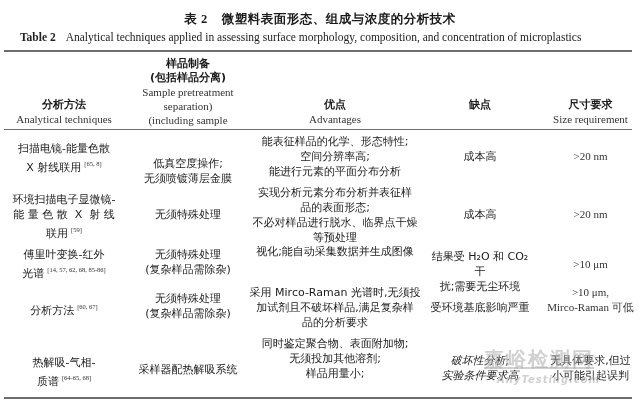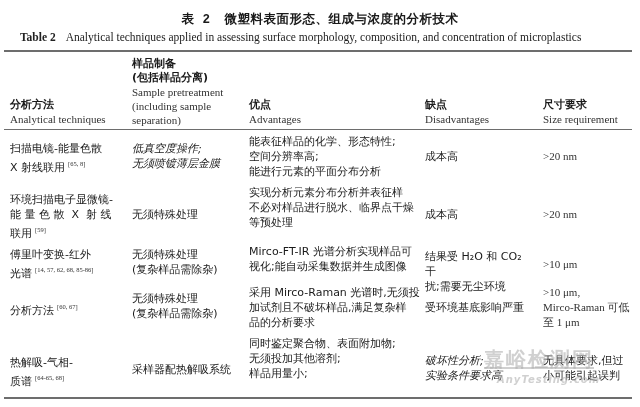--- a/index.html
+++ b/index.html
@@ -4,32 +4,32 @@
 <style>
   html, body { margin: 0; padding: 0; background: #ffffff; }
   body {
     width: 640px; height: 407px; overflow: hidden; position: relative;
     font-family: "DejaVu Sans", sans-serif; color: #1a1a1a;
   }
   .cap-cn {
     position: absolute; top: 11px; left: 0; width: 640px; text-align: center;
     font-size: 12.5px; font-weight: bold; letter-spacing: 0.5px;
   }
-  .cap-cn .num { margin-right: 14px; font-family: Liberation Mono, monospace; }
+  .cap-cn .num { margin-right: 14px; font-family: Liberation Serif, serif; }
   .cap-en {
     position: absolute; top: 31px; left: 20px; width: 620px;
     font-family: "Liberation Serif", serif; font-size: 11.5px; color: #222;
     white-space: nowrap;
   }
   .cap-en b { margin-right: 10px; }
   .rule-top { position: absolute; left: 4px; width: 628px; top: 50px; height: 2px; background: #6d6d6d; }
   .rule-mid { position: absolute; left: 4px; width: 628px; top: 129px; height: 1px; background: #6d6d6d; }
   .rule-bot { position: absolute; left: 4px; width: 628px; top: 397px; height: 2px; background: #6d6d6d; }
 
-  .cell { position: absolute; font-size: 11px; line-height: 15px; }
+  .cell { position: absolute; font-size: 11px; line-height: 15px; text-align: center; }
   .en { font-family: "Liberation Serif", serif; font-size: 11px; color: #333; }
   .cn { font-size: 11px; }
   sup.ref { font-family: "Liberation Serif", serif; font-size: 6.5px; vertical-align: 5px; margin-left: 3px; color: #333; }
 
   .c1 { left: 10px; width: 108px; }
   .c2 { left: 132px; width: 112px; }
   .c3 { left: 249px; width: 172px; }
   .c4 { left: 425px; width: 110px; }
   .c5 { left: 543px; width: 95px; }
 
@@ -53,44 +53,43 @@
 <div class="rule-top"></div>
 
 <div class="cell c1" style="top:97px;">
   <div class="cn" style="font-weight:bold;">分析方法</div>
   <div class="en">Analytical techniques</div>
 </div>
 <div class="cell c2" style="top:57px; line-height:14px;">
   <div class="cn" style="font-weight:bold;">样品制备</div>
   <div class="cn" style="font-weight:bold;">(包括样品分离)</div>
   <div class="en">Sample pretreatment</div>
+  <div class="en">separation)</div>
   <div class="en">(including sample</div>
-  <div class="en">separation)</div>
 </div>
 <div class="cell c3" style="top:97px;">
   <div class="cn" style="font-weight:bold;">优点</div>
   <div class="en">Advantages</div>
 </div>
 <div class="cell c4" style="top:97px;">
   <div class="cn" style="font-weight:bold;">缺点</div>
-  <div class="en">Disadvantages</div>
 </div>
 <div class="cell c5" style="top:97px;">
   <div class="cn" style="font-weight:bold;">尺寸要求</div>
   <div class="en">Size requirement</div>
 </div>
 
 <div class="rule-mid"></div>
 
 <div>
   <div class="cell c1" style="top:141px;">
     <div>扫描电镜-能量色散</div>
     <div><span>X 射线联用</span><sup class="ref">[65, 8]</sup></div>
   </div>
-  <div class="cell c2" style="top:141px;font-style:italic;">
+  <div class="cell c2" style="top:156px;">
     <div>低真空度操作;</div>
     <div>无须喷镀薄层金膜</div>
   </div>
   <div class="cell c3" style="top:134px;">
     <div>能表征样品的化学、形态特性;</div>
     <div>空间分辨率高;</div>
     <div>能进行元素的平面分布分析</div>
   </div>
   <div class="cell c4" style="top:149px;">
     <div>成本高</div>
@@ -104,20 +103,21 @@
   <div class="cell c1" style="top:192px;">
     <div>环境扫描电子显微镜-</div>
     <div style="white-space:pre;">能 量 色 散  X  射 线</div>
     <div><span>联用</span><sup class="ref">[59]</sup></div>
   </div>
   <div class="cell c2" style="top:207px;">
     <div>无须特殊处理</div>
   </div>
   <div class="cell c3" style="top:185px;">
     <div>实现分析元素分布分析并表征样</div>
+    <div>品的表面形态;</div>
     <div>不必对样品进行脱水、临界点干燥</div>
     <div>等预处理</div>
   </div>
   <div class="cell c4" style="top:207px;">
     <div>成本高</div>
   </div>
   <div class="cell c5 en" style="top:207px;">
     <div>&gt;20 nm</div>
   </div>
 </div>
@@ -125,21 +125,20 @@
 <div>
   <div class="cell c1" style="top:247px;">
     <div>傅里叶变换-红外</div>
     <div><span>光谱</span><sup class="ref">[14, 57, 62, 68, 85-86]</sup></div>
   </div>
   <div class="cell c2" style="top:247px;">
     <div>无须特殊处理</div>
     <div>(复杂样品需除杂)</div>
   </div>
   <div class="cell c3" style="top:244px;">
-    <div>Mirco-FT-IR 光谱分析实现样品可</div>
     <div>视化;能自动采集数据并生成图像</div>
   </div>
   <div class="cell c4" style="top:249px;">
     <div>结果受 H₂O 和 CO₂ 干</div>
     <div>扰;需要无尘环境</div>
   </div>
   <div class="cell c5 en" style="top:257px;">
     <div>&gt;10 μm</div>
   </div>
 </div>
@@ -156,21 +155,20 @@
     <div>采用 Mirco-Raman 光谱时,无须投</div>
     <div>加试剂且不破坏样品,满足复杂样</div>
     <div>品的分析要求</div>
   </div>
   <div class="cell c4" style="top:300px;">
     <div>受环境基底影响严重</div>
   </div>
   <div class="cell c5" style="top:285px;">
     <div class="en">&gt;10 μm,</div>
     <div class="en">Mirco-Raman 可低</div>
-    <div class="en">至 1 μm</div>
   </div>
 </div>
 
 <div>
   <div class="cell c1" style="top:355px;">
     <div>热解吸-气相-</div>
     <div><span>质谱</span><sup class="ref">[64-65, 68]</sup></div>
   </div>
   <div class="cell c2" style="top:362px;">
     <div>采样器配热解吸系统</div>

